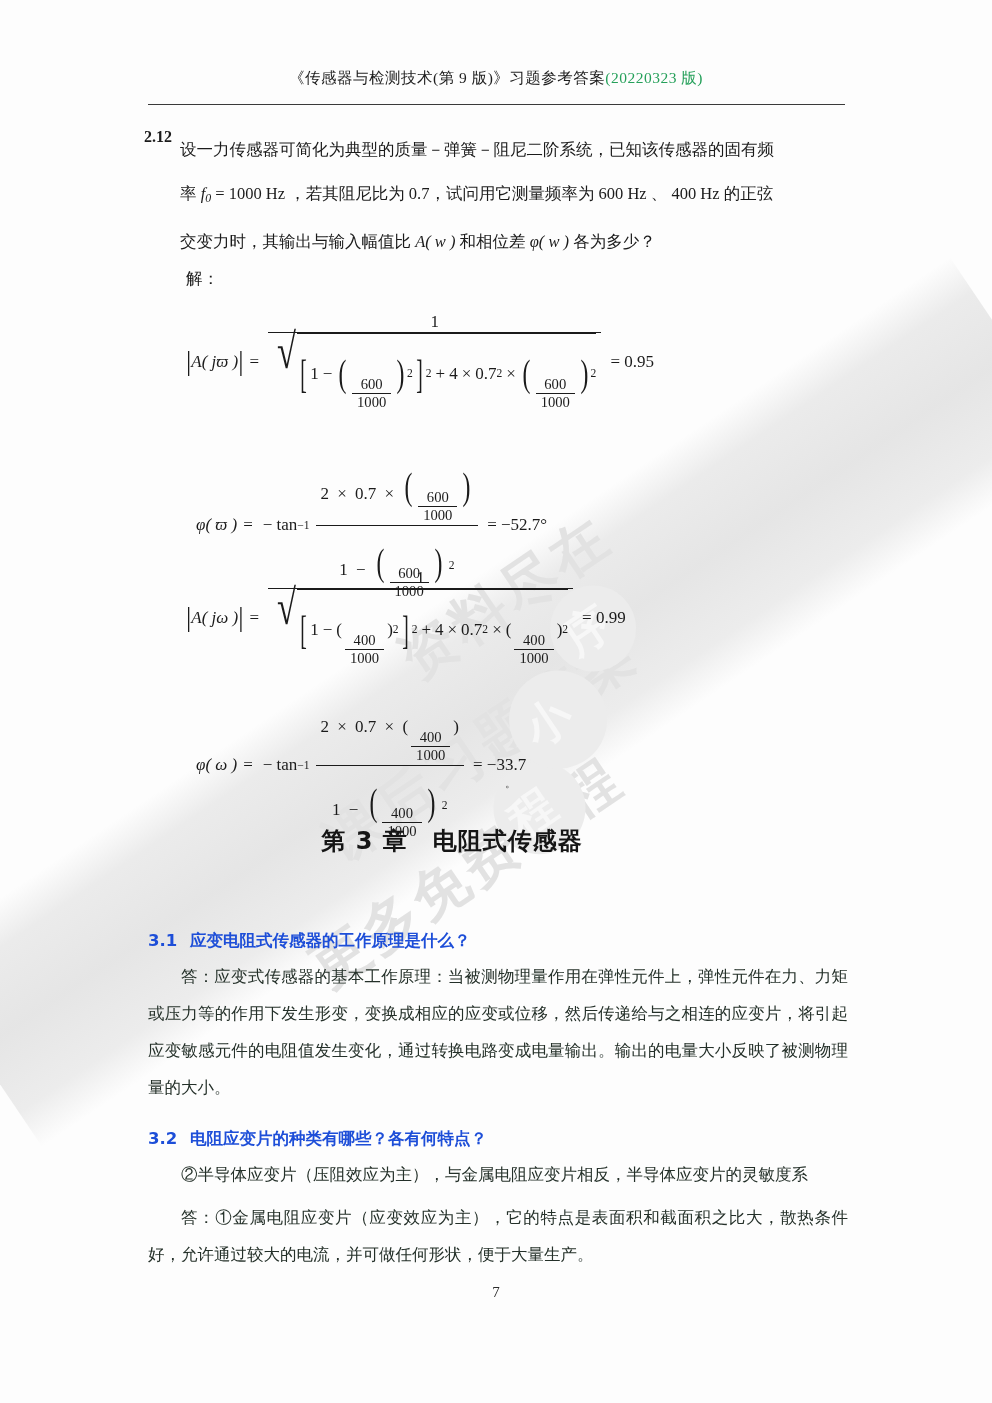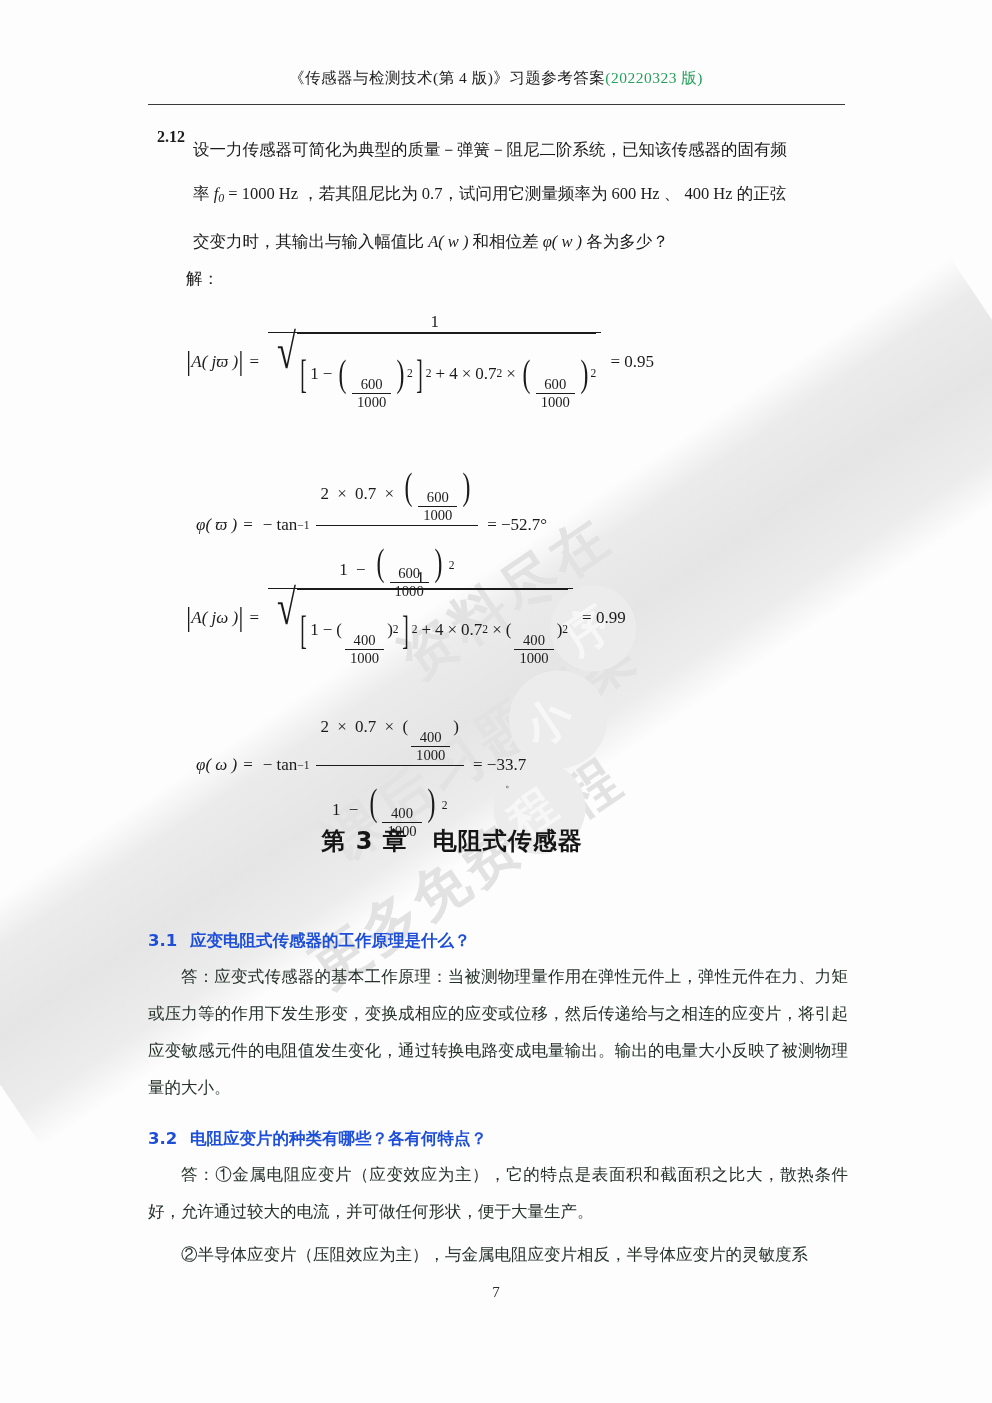--- a/index.html
+++ b/index.html
@@ -119,21 +119,21 @@
     top: 104px;
     left: 148px;
     width: 697px;
     height: 0;
     border-top: 1.6px solid #3a3a3a;
   }
 
   
   .prob {
     position: absolute;
-    left: 157px;
+    left: 144px;
     width: 700px;
   }
   .prob-num {
     position: absolute;
     left: 0;
     top: 0;
     font-size: 16px;
     color: #1b1b1b;
     font-weight: 600;
   }
@@ -298,21 +298,21 @@
       <div class="wm-circ wm-c3"></div>
       <div class="wm-glyph" style="left:24px; top:140px;">程</div>
       <div class="wm-glyph" style="left:88px; top:74px;">小</div>
       <div class="wm-glyph" style="left:172px; top:20px;">序</div>
     </div>
   </div>
 
   <div class="content">
 
     <div class="running-head">
-      <span>《传感器与检测技术(第 4 版)》习题参考答案</span><span class="rev">(20220323 版)</span>
+      <span>《传感器与检测技术(第 9 版)》习题参考答案</span><span class="rev">(20220323 版)</span>
     </div>
     <div class="head-rule"></div>
 
     <div class="prob" style="top:128px;">
       <div class="prob-num">2.12</div>
       <div class="prob-body">
         <div>设一力传感器可简化为典型的质量－弹簧－阻尼二阶系统，已知该传感器的固有频</div>
         <div><span>率</span><i> <span>f</span><span class="sub">0</span> </i><span>= 1000 Hz ，若其阻尼比为 0.7，试问用它测量频率为 600 Hz 、 400 Hz 的正弦</span></div>
         <div><span>交变力时，其输出与输入幅值比</span> <i>A</i><i>( w )</i> <span>和相位差</span> <i>φ</i><i>( w )</i> <span>各为多少？</span></div>
       </div>
@@ -518,20 +518,20 @@
       <div class="q-line">
         <span class="qnum">3.1</span><span>应变电阻式传感器的工作原理是什么？</span>
       </div>
       <div class="a-para">答：应变式传感器的基本工作原理：当被测物理量作用在弹性元件上，弹性元件在力、力矩或压力等的作用下发生形变，变换成相应的应变或位移，然后传递给与之相连的应变片，将引起应变敏感元件的电阻值发生变化，通过转换电路变成电量输出。输出的电量大小反映了被测物理量的大小。</div>
     </div>
 
     <div class="qa" style="top:1128px;">
       <div class="q-line">
         <span class="qnum">3.2</span><span>电阻应变片的种类有哪些？各有何特点？</span>
       </div>
+      <div class="a-para cont">②半导体应变片（压阻效应为主），与金属电阻应变片相反，半导体应变片的灵敏度系</div>
       <div class="a-para">答：①金属电阻应变片（应变效应为主），它的特点是表面积和截面积之比大，散热条件好，允许通过较大的电流，并可做任何形状，便于大量生产。</div>
-      <div class="a-para cont">②半导体应变片（压阻效应为主），与金属电阻应变片相反，半导体应变片的灵敏度系</div>
     </div>
 
     <div class="folio">7</div>
 
   </div>
 </div>
 
 </body></html>

